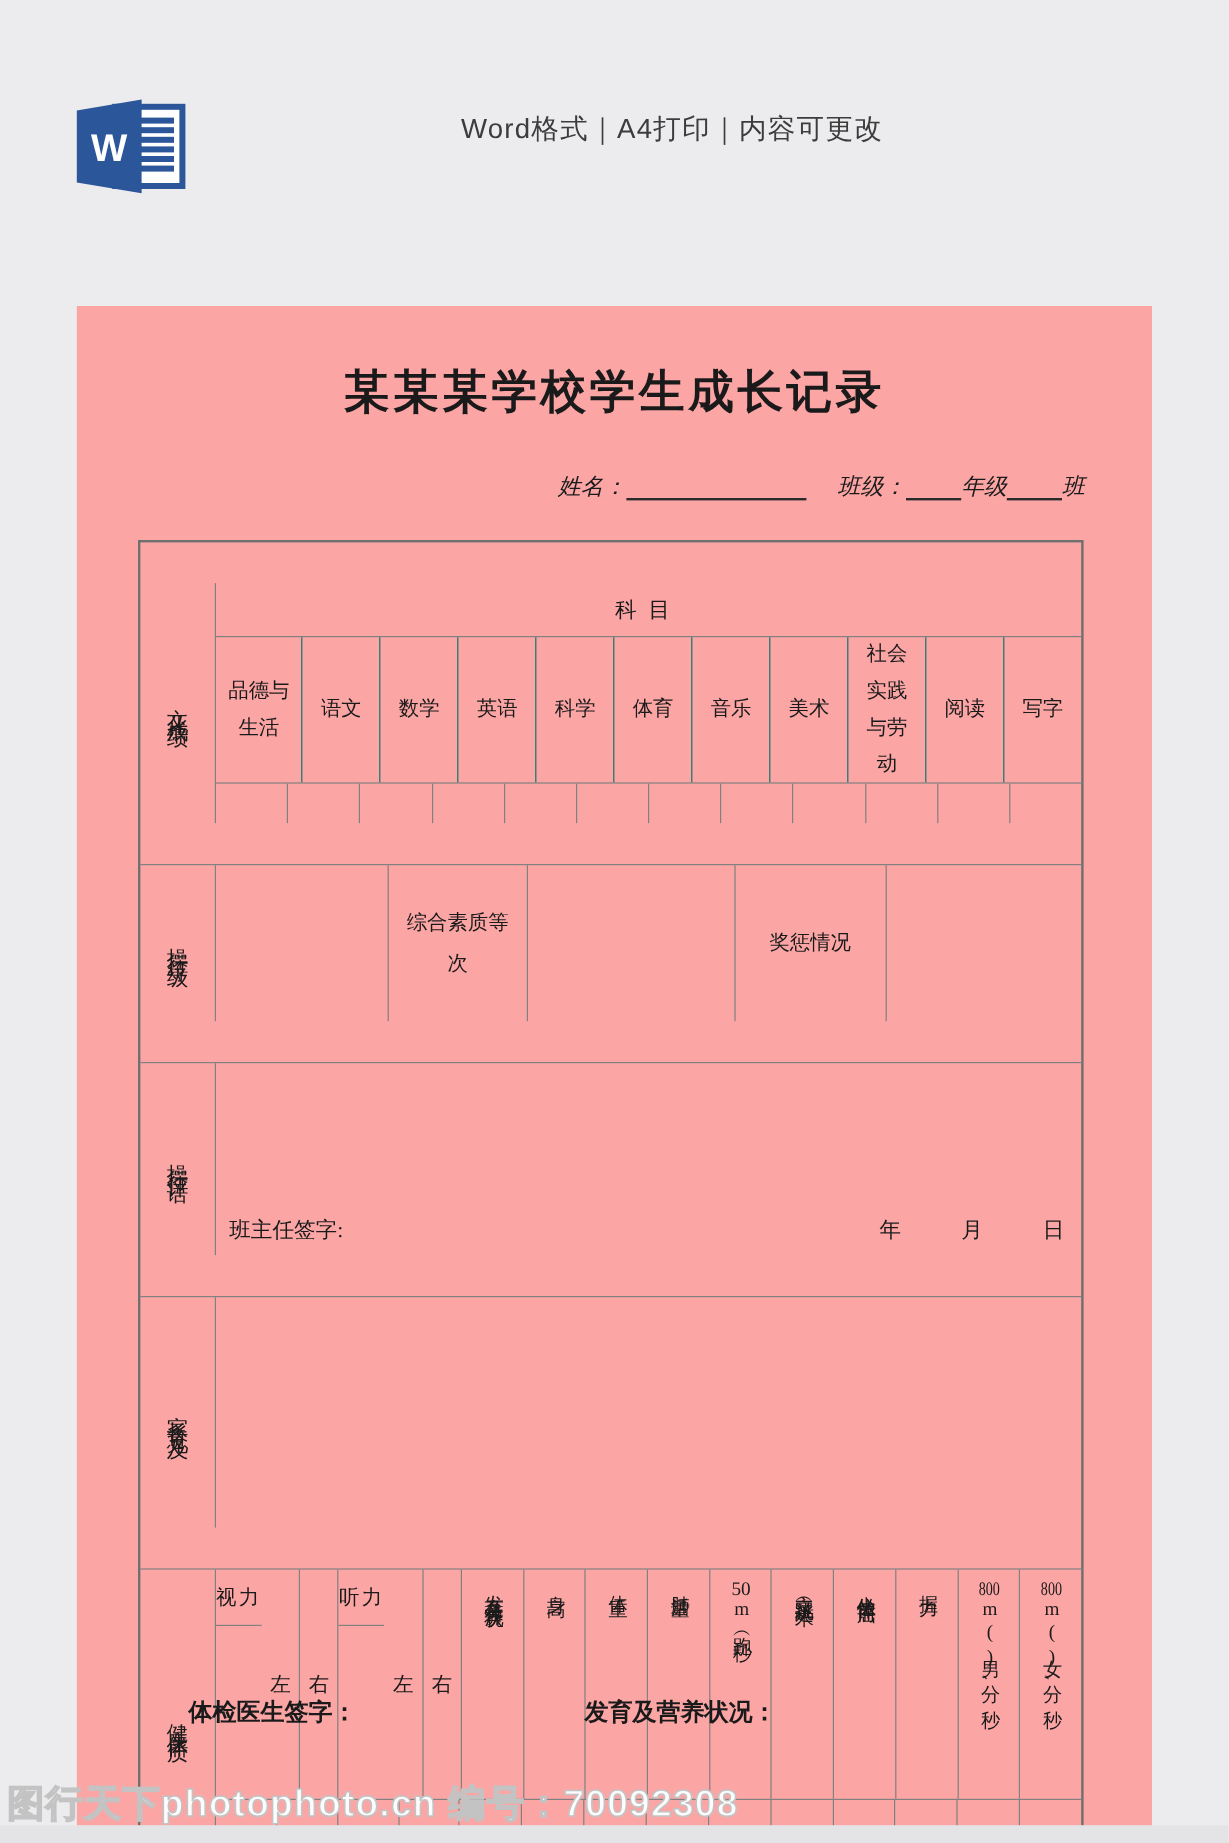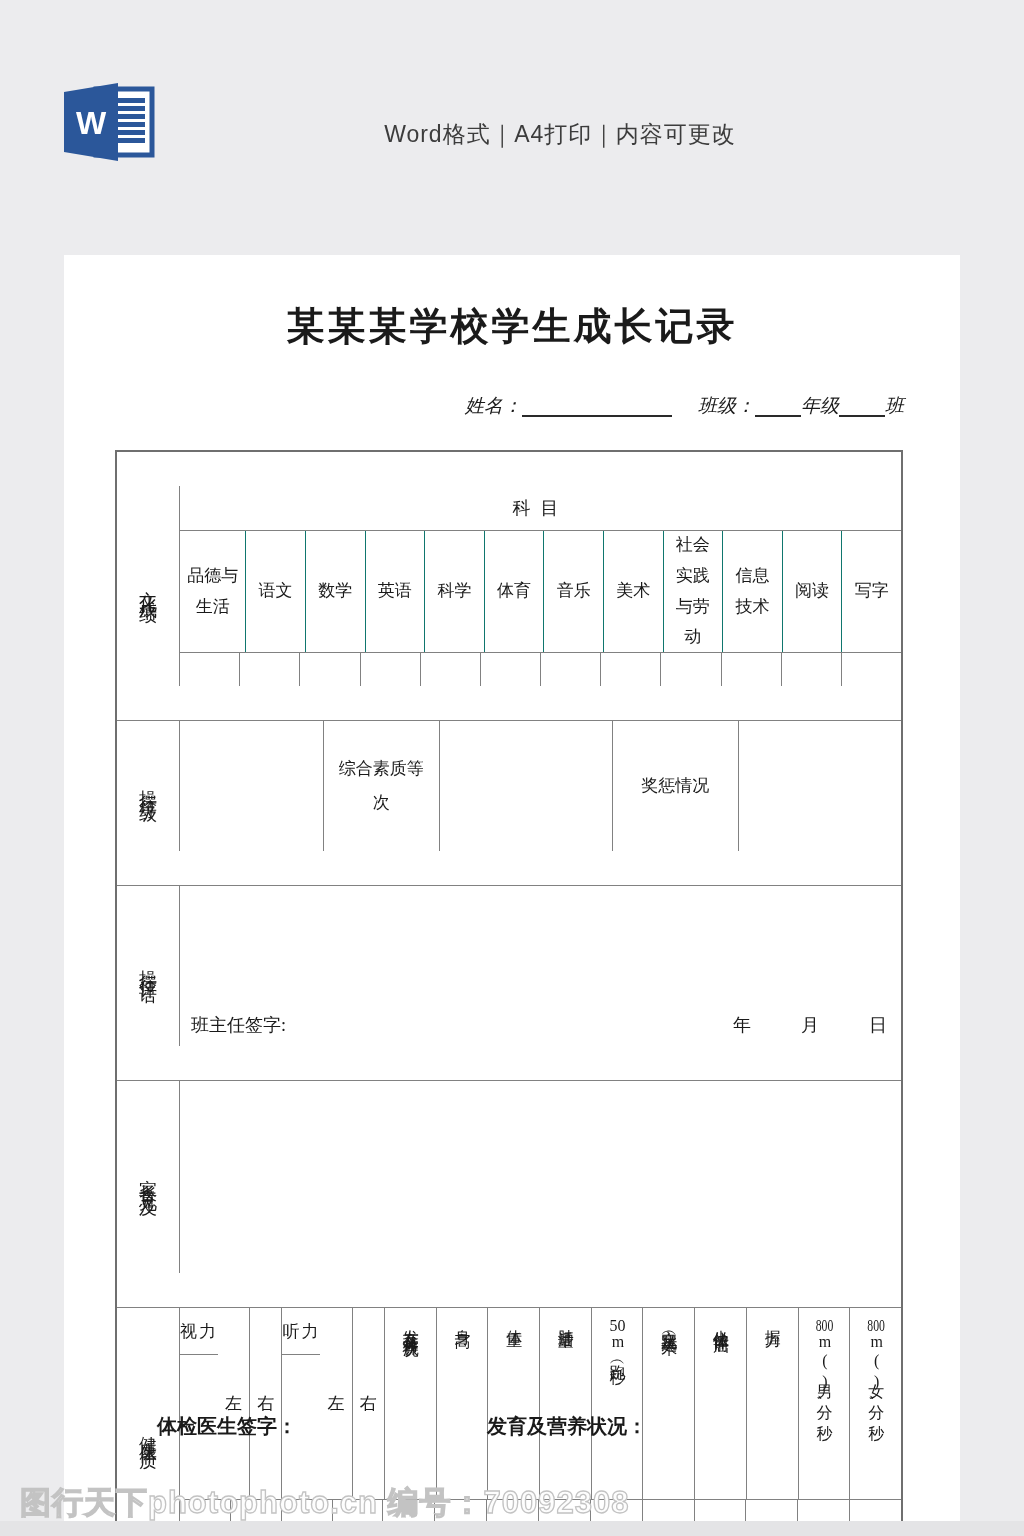--- a/index.html
+++ b/index.html
@@ -4,24 +4,24 @@
 <style>
   html,body{margin:0;padding:0;}
   .canvas{position:relative;width:1024px;height:1536px;background:#ececee;overflow:hidden;
           font-family:"Liberation Serif","DejaVu Serif",serif;color:#1a1a1a;}
 
   
   .promo-icon{position:absolute;left:56px;top:80px;width:104px;height:84px;}
   .promo-titles{position:absolute;left:300px;top:92px;width:520px;text-align:center;
                 font-family:"Liberation Sans","DejaVu Sans",sans-serif;}
   .promo-title{font-size:37px;font-weight:bold;color:#2b579a;letter-spacing:1px;line-height:1.1;}
-  .promo-sub{margin-top:27px;font-size:23px;color:#3c3c3c;letter-spacing:1px;}
-
-  
-  .page{position:absolute;left:64px;top:255px;width:896px;height:1267px;background:#ffffff;}
+  .promo-sub{margin-top:0;font-size:23px;color:#3c3c3c;letter-spacing:1px;}
+
+  
+  .page{position:absolute;left:64px;top:255px;width:896px;height:1267px;background:#fca5a5;}
   .doc-title{position:absolute;top:46px;left:0;width:100%;text-align:center;
              font-size:38px;font-weight:bold;letter-spacing:3px;}
   .name-line{position:absolute;top:138px;right:56px;font-size:19px;display:flex;align-items:center;font-style:italic;}
   .uline{display:inline-block;border-bottom:2px solid #2a2a2a;height:20px;}
   .u-name{width:150px;margin-right:26px;}
   .u-sm{width:46px;}
 
   
   .gtable{position:absolute;left:51px;top:195px;width:788px;border:2px solid #6f6f6f;
           box-sizing:border-box;}
@@ -81,21 +81,21 @@
   .hval-group{flex:2;display:flex;}
   .hval-group .hval-half{border-right:1px solid #818181;}
 
   
   .signs{position:absolute;top:1158px;left:61px;width:800px;font-size:20px;font-weight:bold;
          display:flex;margin-left:32px;}
   .sign-doctor{width:330px;}
 
   
   .bottom-band{position:absolute;left:0;top:1521px;width:1024px;height:15px;background:#e4e4e6;}
-  .watermark{position:absolute;left:20px;top:1482px;
+  .watermark{position:absolute;left:6px;top:1482px;
              font-family:"Liberation Sans","DejaVu Sans",sans-serif;
              font-size:31px;font-weight:bold;letter-spacing:1px;
              color:#fdfdfd;-webkit-text-stroke:1.3px #c3c3c3;}
 </style>
 </head>
 <body>
 
 <div class="canvas">
 
   <div class="promo-icon">
@@ -138,21 +138,20 @@
           <div class="subj-row">
             <div class="subj-cell subj-wide">品德与生活</div>
             <div class="subj-cell">语文</div>
             <div class="subj-cell">数学</div>
             <div class="subj-cell">英语</div>
             <div class="subj-cell">科学</div>
             <div class="subj-cell">体育</div>
             <div class="subj-cell">音乐</div>
             <div class="subj-cell">美术</div>
             <div class="subj-cell">社会实践与劳动</div>
-            <div class="subj-cell">信息技术</div>
             <div class="subj-cell">阅读</div>
             <div class="subj-cell">写字</div>
           </div>
           <div class="score-row">
             <div class="score-cell subj-wide"></div>
             <div class="score-cell"></div>
             <div class="score-cell"></div>
             <div class="score-cell"></div>
             <div class="score-cell"></div>
             <div class="score-cell"></div>

